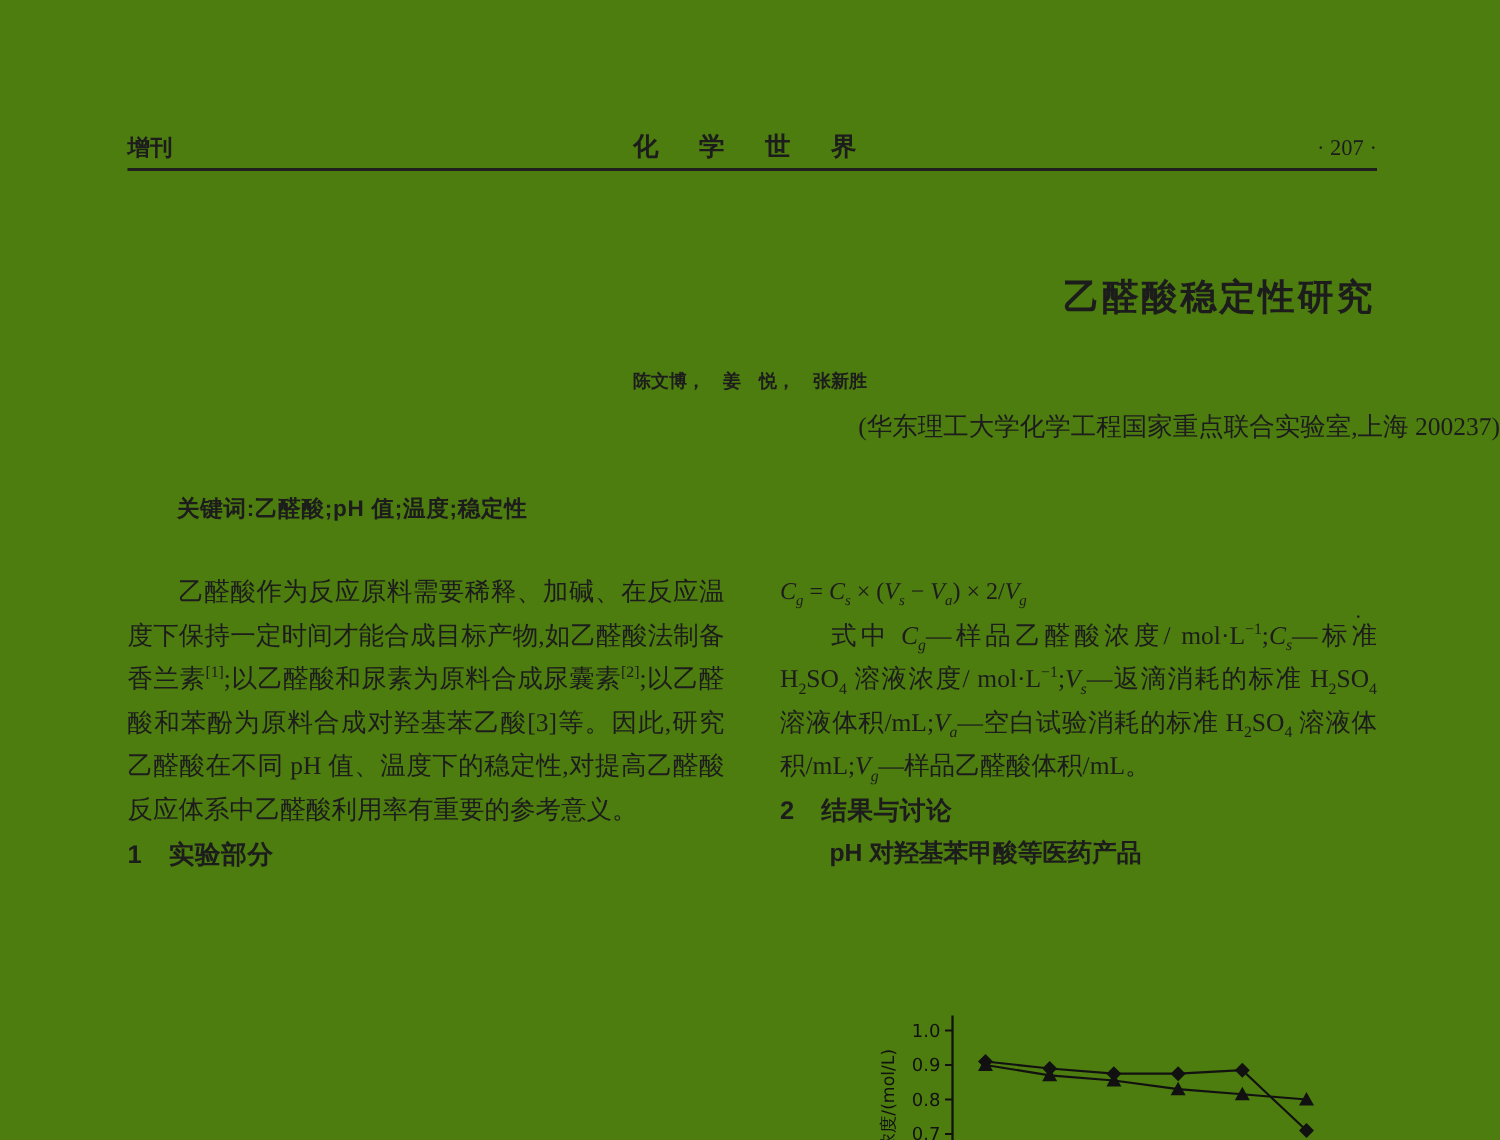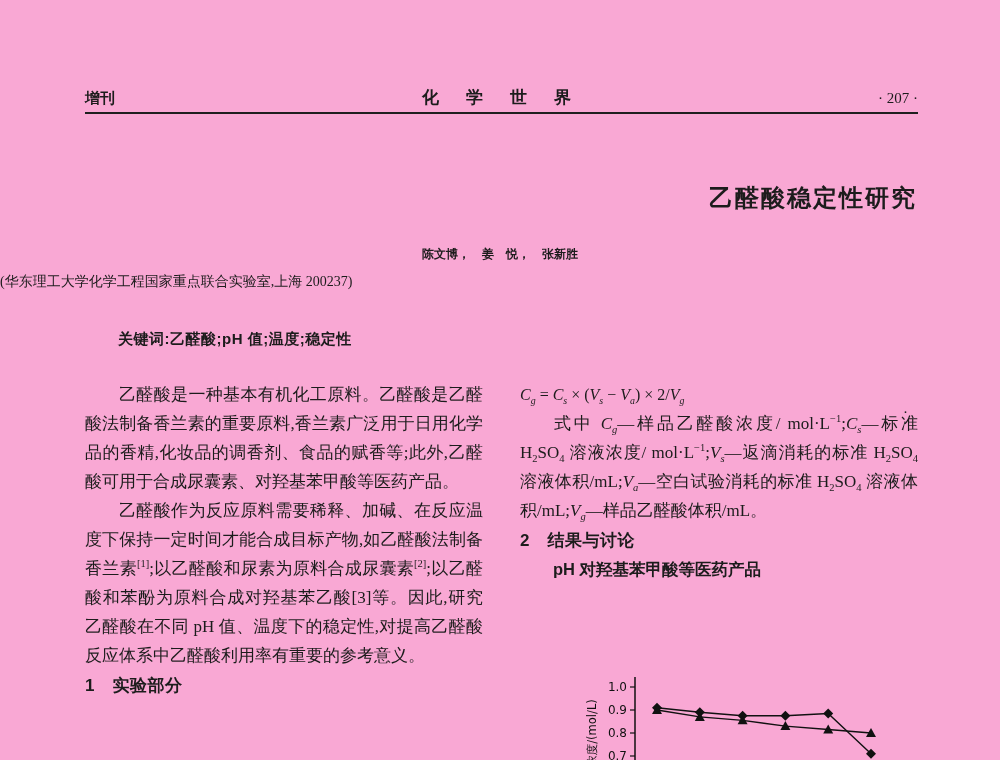--- a/index.html
+++ b/index.html
@@ -1,33 +1,33 @@
 <!DOCTYPE html>
 <html><head>
 <meta charset="utf-8">
 <style>
   * { margin:0; padding:0; box-sizing:border-box; }
   html,body { width:1000px; height:760px; }
   body { background:#ffffff; font-family:"Liberation Serif", serif; color:#1c1c1c; }
-  .page { position:relative; width:1000px; height:760px; overflow:hidden; background:#f9a8d4; }
+  .page { position:relative; width:1000px; height:760px; overflow:hidden; background:#4d7c0f; }
 
   .header-row { position:absolute; left:85px; top:86px; width:833px;
     display:flex; justify-content:space-between; align-items:baseline; }
   .issue { font-size:15px; font-weight:bold; }
   .journal { font-size:17px; font-weight:bold; letter-spacing:27px; margin-right:-27px; }
   .pageno { font-size:15px; }
   .header-rule { position:absolute; left:85px; top:112px; width:833px;
     border-top:2px solid #1f1f1f; }
 
   .title { position:absolute; left:0; top:182px; width:917px; text-align:right;
     font-family:Liberation Sans, sans-serif; font-size:24px; font-weight:bold; letter-spacing:2px; }
   .authors { position:absolute; left:0; top:246px; width:1000px; text-align:center;
     font-family:"Liberation Sans", sans-serif; font-size:12px; font-weight:bold; }
-  .affiliation { position:absolute; left:0; top:273px; width:1000px; text-align:left;
-    font-size:14px; }
+  .affiliation { position:absolute; left:0; top:273px; width:1000px; text-align:right;
+    font-size:17px; }
 
   .keywords { position:absolute; left:118px; top:330px;
     font-family:"Liberation Sans", sans-serif; font-size:15px; font-weight:bold; letter-spacing:0.5px; }
 
   .col { position:absolute; top:380px; width:398px; }
   .col-left  { left:85px; }
   .col-right { left:520px; }
 
   p.body-text { font-size:17px; line-height:29px; text-align:justify; text-indent:2em; }
   p.body-text sup { font-size:62%; line-height:0; vertical-align:super; }
@@ -60,21 +60,20 @@
   </div>
   <div class="header-rule"></div>
 
   <div class="title">乙醛酸稳定性研究</div>
   <div class="authors">陈文博，　姜　悦，　张新胜</div>
   <div class="affiliation">(华东理工大学化学工程国家重点联合实验室,上海 200237)</div>
 
   <div class="keywords">关键词:乙醛酸;pH 值;温度;稳定性</div>
 
   <div class="col col-left">
-    <p class="body-text">乙醛酸是一种基本有机化工原料。乙醛酸是乙醛酸法制备香兰素的重要原料,香兰素广泛用于日用化学品的香精,化妆品的调香剂、食品的赋香等;此外,乙醛酸可用于合成尿囊素、对羟基苯甲酸等医药产品。</p>
     <p class="body-text">乙醛酸作为反应原料需要稀释、加碱、在反应温度下保持一定时间才能合成目标产物,如乙醛酸法制备香兰素<sup>[1]</sup>;以乙醛酸和尿素为原料合成尿囊素<sup>[2]</sup>;以乙醛酸和苯酚为原料合成对羟基苯乙酸[3]等。因此,研究乙醛酸在不同 pH 值、温度下的稳定性,对提高乙醛酸反应体系中乙醛酸利用率有重要的参考意义。</p>
     <div class="sec-heading">1　实验部分</div>
   </div>
 
   <div class="col col-right">
     <div class="formula"><i>C</i><sub><i>g</i></sub> = <i>C</i><sub><i>s</i></sub> × (<i>V</i><sub><i>s</i></sub> − <i>V</i><sub><i>a</i></sub>) × 2/<i>V</i><sub><i>g</i></sub></div>
     <p class="body-text note">式中 <i>C</i><sub><i>g</i></sub>—样品乙醛酸浓度/ mol·L<sup>−1</sup>;<i>C</i><sub><i>s</i></sub>—标准 H<sub>2</sub>SO<sub>4</sub> 溶液浓度/ mol·L<sup>−1</sup>;<i>V</i><sub><i>s</i></sub>—返滴消耗的标准 H<sub>2</sub>SO<sub>4</sub> 溶液体积/mL;<i>V</i><sub><i>a</i></sub>—空白试验消耗的标准 H<sub>2</sub>SO<sub>4</sub> 溶液体积/mL;<i>V</i><sub><i>g</i></sub>—样品乙醛酸体积/mL。</p>
     <div class="sec-heading">2　结果与讨论</div>
     <div class="sub-heading">pH 对羟基苯甲酸等医药产品</div>
   </div>

